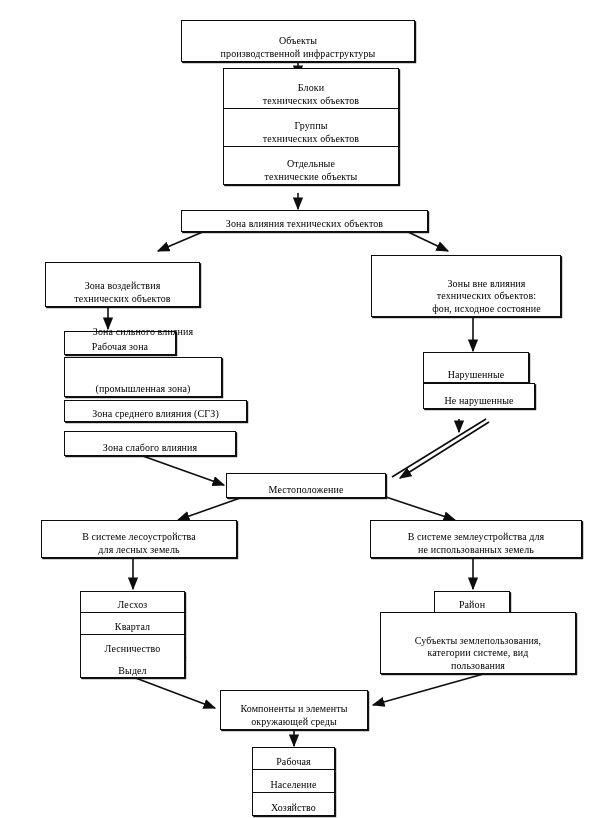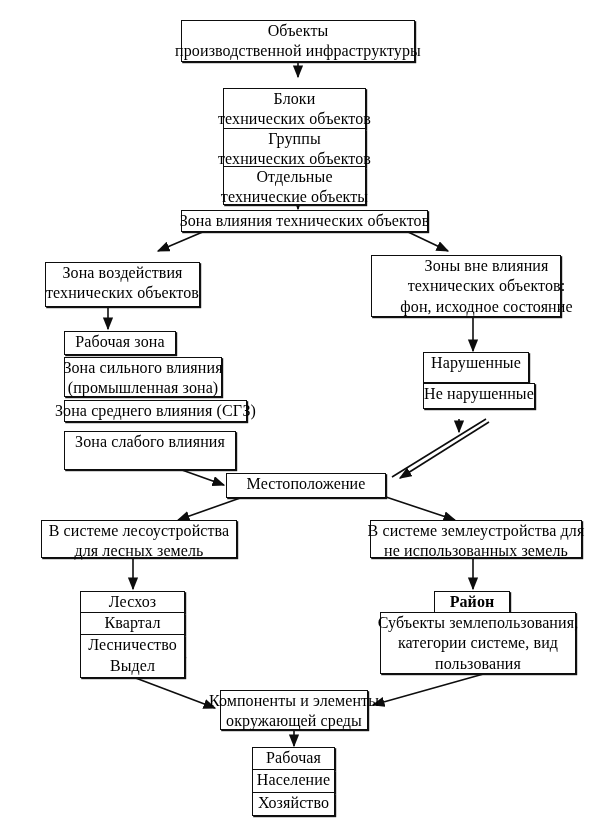--- a/index.html
+++ b/index.html
@@ -25,23 +25,23 @@
   }
   .node {
     position: absolute;
     box-sizing: border-box;
     border: 1.6px solid #0d0d0d;
     background: #ffffff;
     color: #000000;
     display: flex;
     flex-direction: column;
     align-items: center;
-    justify-content: flex-start;
+    justify-content: flex-end;
     text-align: center;
-    font-size: 16px;
+    font-size: 10px;
     line-height: 1.28;
     letter-spacing: 0.1px;
     z-index: 2;
   }
   .node .ln {
     display: block;
     white-space: nowrap;
   }
   .stack {
     position: absolute;
@@ -106,21 +106,21 @@
     <line x1="487" y1="673" x2="373" y2="705" stroke="#0d0d0d" stroke-width="1.6" marker-end="url(#ah)"></line>
 
     <line x1="294" y1="729" x2="294" y2="746" stroke="#0d0d0d" stroke-width="1.6" marker-end="url(#ah)"></line>
   </svg>
 
   <div class="node" style="left:181px; top:20px; width:234px; height:42px;">
     <span class="ln">Объекты</span>
     <span class="ln">производственной  инфраструктуры</span>
   </div>
 
-  <div class="stack" style="left:223px; top:88px; width:143px;">
+  <div class="stack" style="left:223px; top:68px; width:176px;">
     <div class="node" style="height:41px;">
       <span class="ln">Блоки</span>
       <span class="ln">технических объектов</span>
     </div>
     <div class="node" style="height:38px;">
       <span class="ln">Группы</span>
       <span class="ln">технических объектов</span>
     </div>
     <div class="node" style="height:38px;">
       <span class="ln">Отдельные</span>
@@ -140,30 +140,30 @@
   <div class="node" style="left:371px; top:255px; width:190px; height:62px;padding-left:41px;">
     <span class="ln">Зоны вне влияния</span>
     <span class="ln">технических объектов:</span>
     <span class="ln">фон, исходное  состояние</span>
   </div>
 
   <div class="node" style="left:64px; top:331px; width:112px; height:24px;">
     <span class="ln">Рабочая  зона</span>
   </div>
 
-  <div class="node" style="left:64px; top:357px; width:158px; height:40px;">
+  <div class="node" style="left:64px; top:357px; width:158px; height:40px;gap:44px;">
     <span class="ln">Зона сильного влияния</span>
     <span class="ln">(промышленная зона)</span>
   </div>
 
   <div class="node" style="left:64px; top:400px; width:183px; height:22px;">
     <span class="ln">Зона среднего влияния (СГЗ)</span>
   </div>
 
-  <div class="node" style="left:64px; top:431px; width:172px; height:39px;">
+  <div class="node" style="left:64px; top:431px; width:172px; height:25px;">
     <span class="ln">Зона слабого влияния</span>
   </div>
 
   <div class="node" style="left:423px; top:352px; width:106px; height:31px;">
     <span class="ln">Нарушенные</span>
   </div>
 
   <div class="node" style="left:423px; top:383px; width:112px; height:26px;">
     <span class="ln">Не нарушенные</span>
   </div>
@@ -190,21 +190,21 @@
       <span class="ln">Квартал</span>
     </div>
     <div class="node" style="height:22px;">
       <span class="ln">Лесничество</span>
     </div>
     <div class="node" style="height:22px;">
       <span class="ln">Выдел</span>
     </div>
   </div>
 
-  <div class="node" style="left:434px; top:591px; width:76px; height:22px;font-weight:bold;">
+  <div class="node" style="left:434px; top:591px; width:76px; height:22px;">
     <span class="ln">Район</span>
   </div>
 
   <div class="node" style="left:380px; top:612px; width:196px; height:62px;">
     <span class="ln">Субъекты землепользования,</span>
     <span class="ln">категории  системе, вид</span>
     <span class="ln">пользования</span>
   </div>
 
   <div class="node" style="left:220px; top:690px; width:148px; height:40px;">

